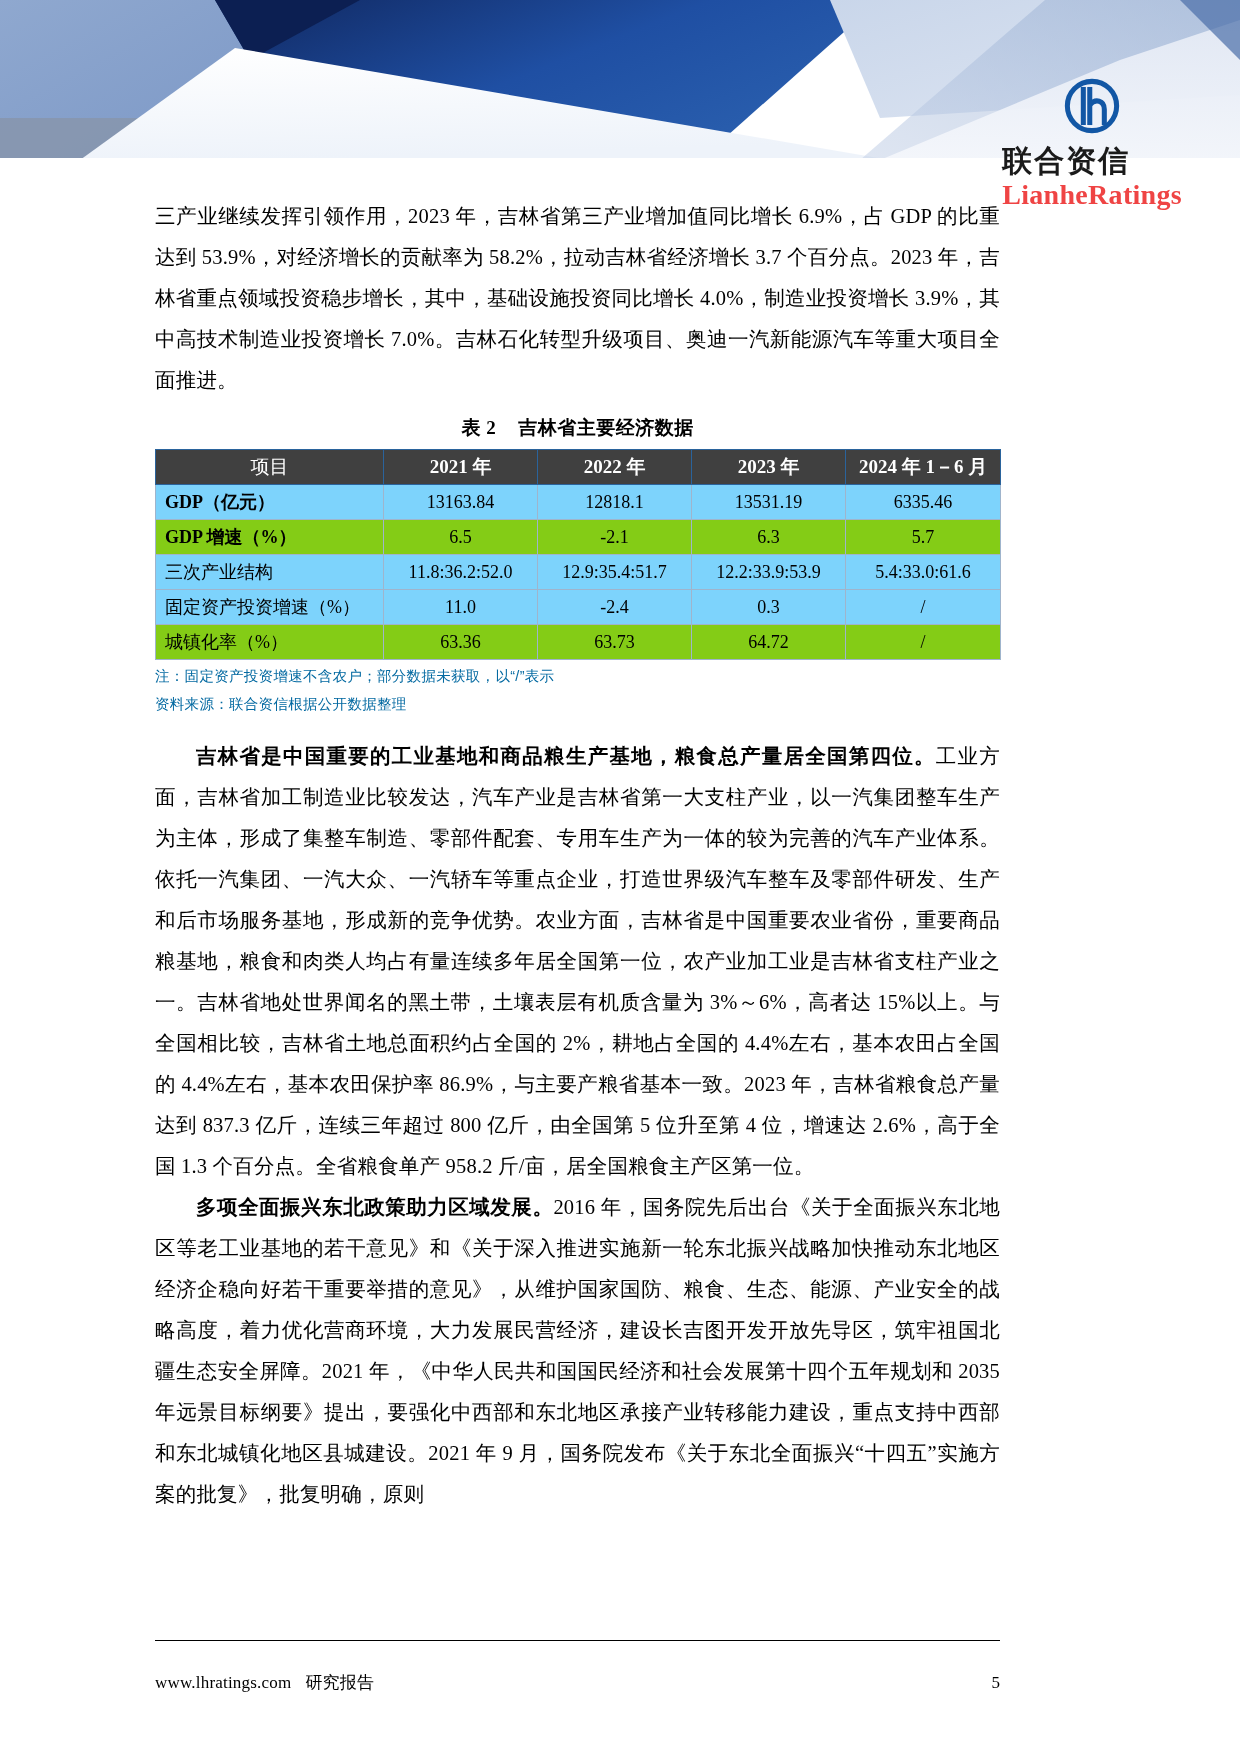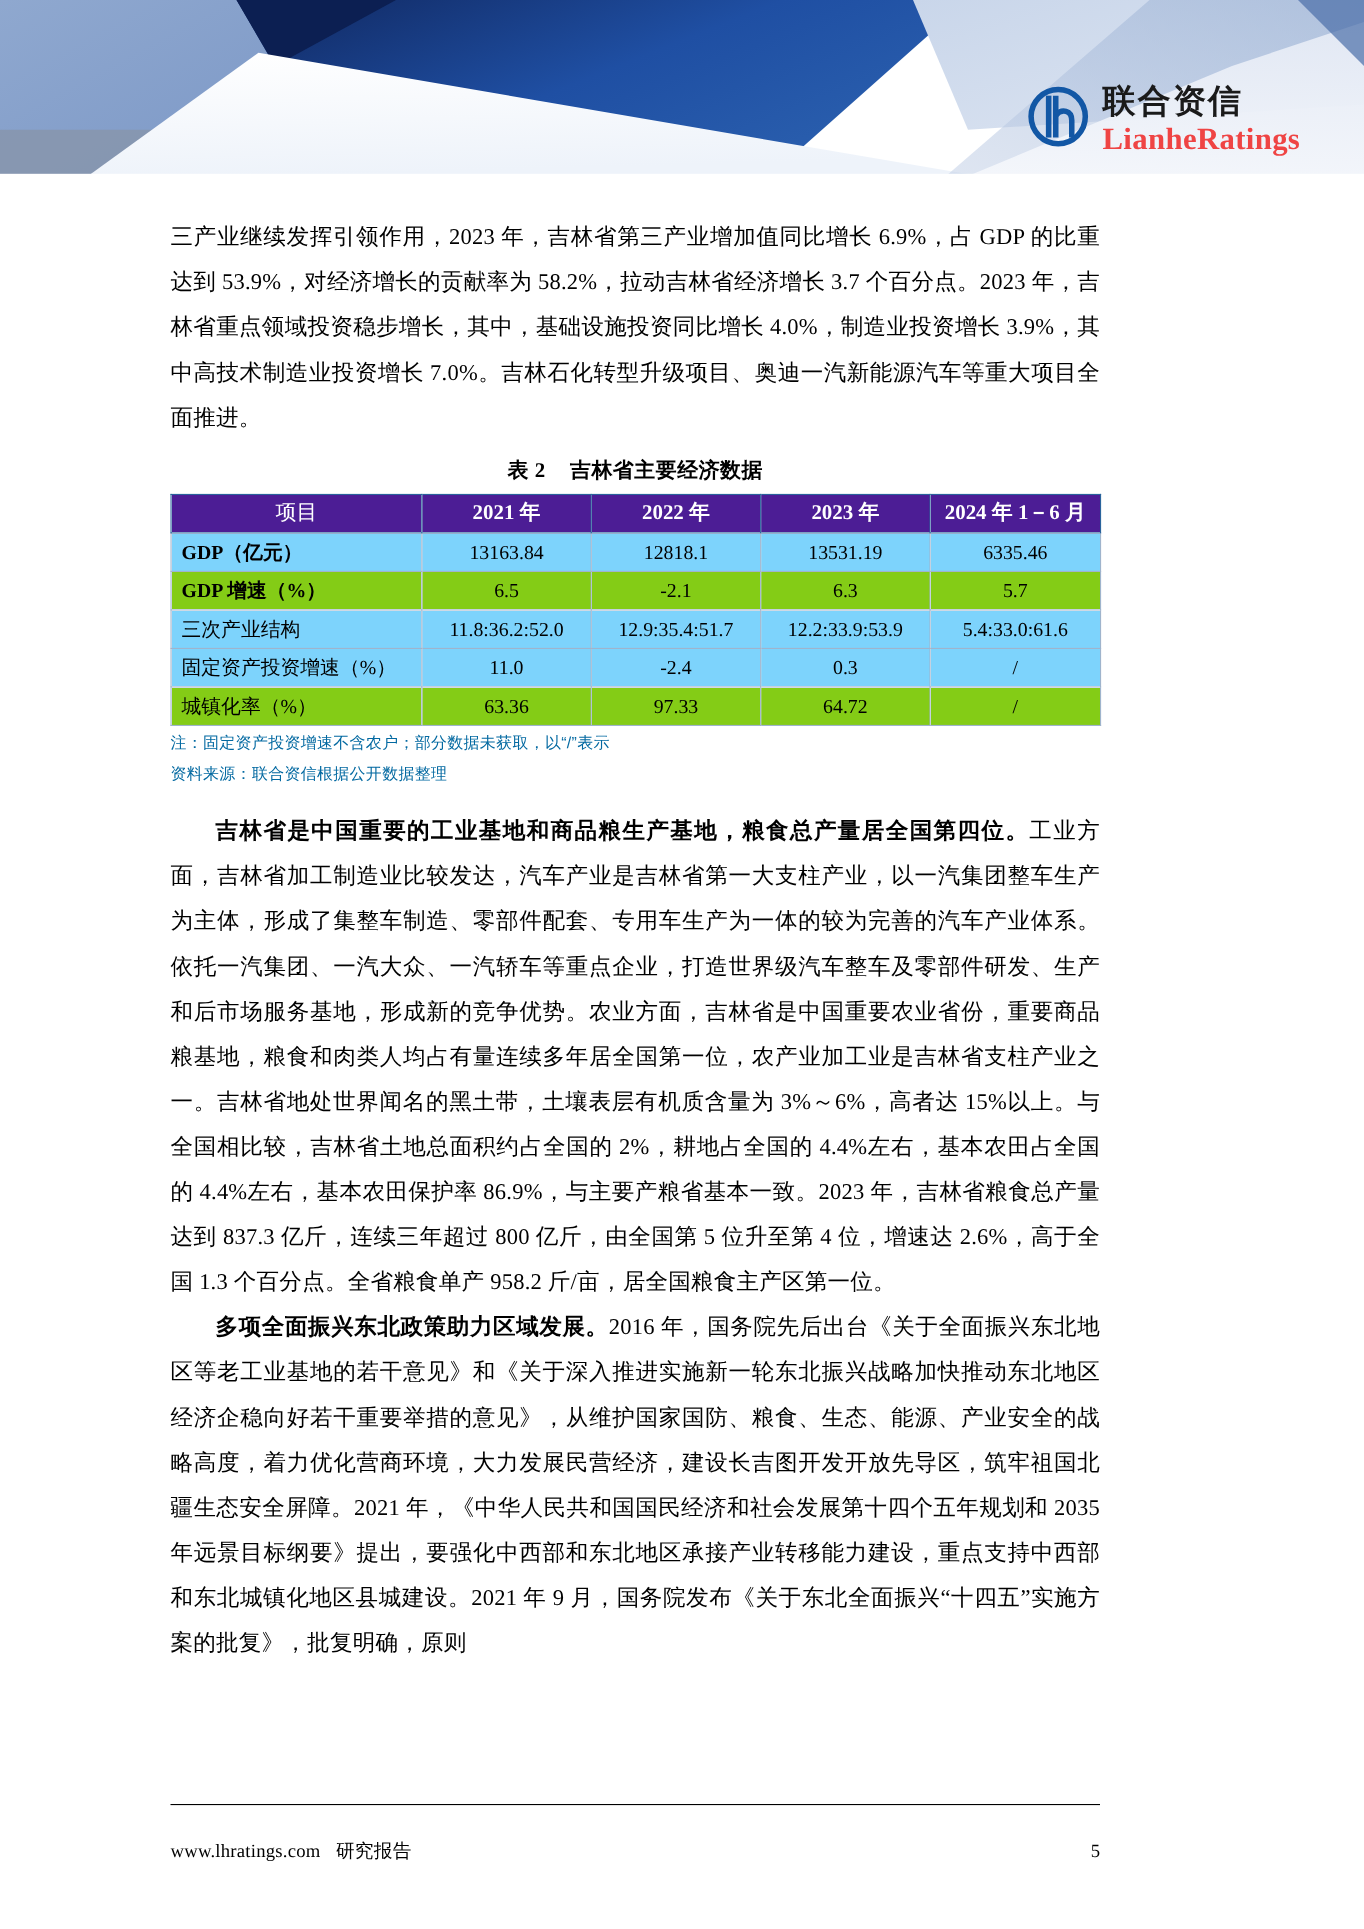--- a/index.html
+++ b/index.html
@@ -26,21 +26,23 @@
     background: #ffffff;
   }
   .banner svg { display: block; }
 
   
   .logo-wrap {
     position: absolute;
     right: 58px;
     top: 78px;
     display: flex;
+    align-items: center;
     gap: 12px;
+    flex-direction: column;
   }
   .logo-mark {
     width: 56px;
     height: 56px;
     flex: 0 0 auto;
   }
   .logo-text {
     display: flex;
     flex-direction: column;
     justify-content: center;
@@ -101,21 +103,21 @@
   table.data-table th,
   table.data-table td {
     border: 1px solid #9fb4cc;
     height: 34px;
     padding: 0 9px;
     line-height: 34px;
     white-space: nowrap;
     overflow: hidden;
   }
   table.data-table thead th {
-    background: #4c1d95;
+    background: #404040;
     color: #ffffff;
     font-weight: bold;
     text-align: center;
     border-color: #2a639c;
     font-size: 19px;
   }
   table.data-table thead th.col-item { font-weight: normal; }
   table.data-table tbody td.item {
     text-align: left;
     font-weight: bold;
@@ -279,21 +281,21 @@
       <tr>
         <td class="item plain">固定资产投资增速（%）</td>
         <td class="num">11.0</td>
         <td class="num">-2.4</td>
         <td class="num">0.3</td>
         <td class="num">/</td>
       </tr>
       <tr class="alt">
         <td class="item plain">城镇化率（%）</td>
         <td class="num">63.36</td>
-        <td class="num">97.33</td>
+        <td class="num">63.73</td>
         <td class="num">64.72</td>
         <td class="num">/</td>
       </tr>
     </tbody>
   </table>
 
   <div class="note">注：固定资产投资增速不含农户；部分数据未获取，以“/”表示</div>
   <div class="note">资料来源：联合资信根据公开数据整理</div>
 
   <div class="gap-after-notes"></div>

